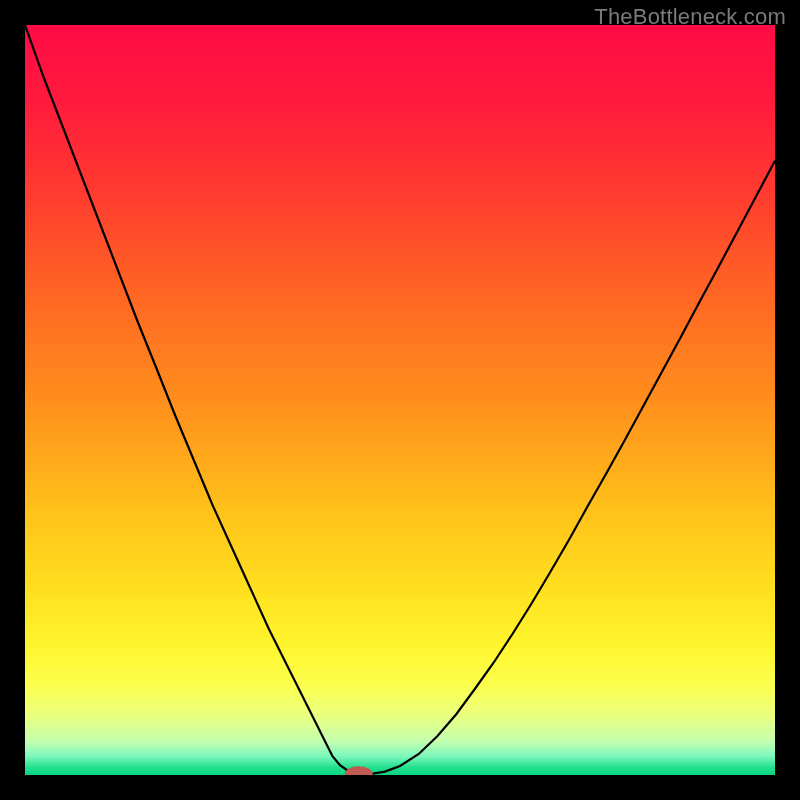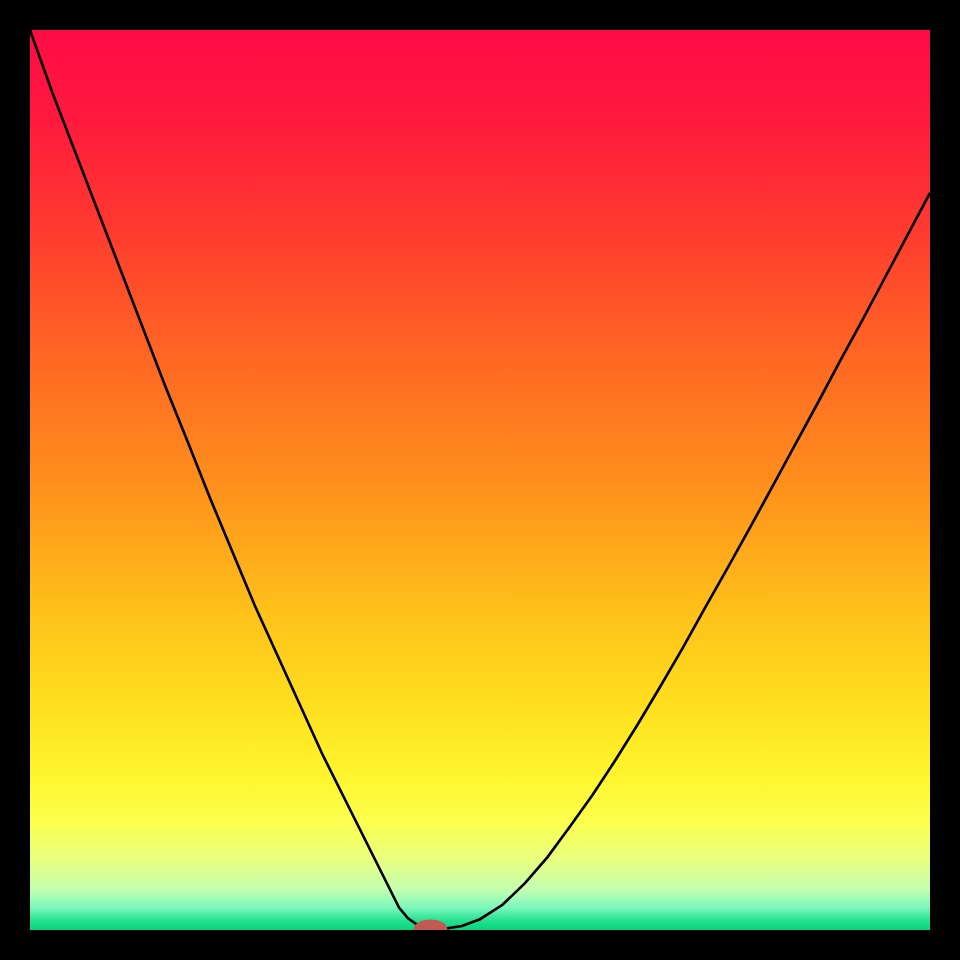--- a/index.html
+++ b/index.html
@@ -33,20 +33,21 @@
     top: 0;
     width: 800px;
     height: 800px;
     z-index: 1;
   }
 </style>
 </head>
 <body>
 
 <div class="frame">
+  <div class="watermark">TheBottleneck.com</div>
 
   <svg class="plot" viewBox="0 0 800 800" preserveAspectRatio="none">
     <defs>
       <linearGradient id="bgGrad" x1="0" y1="0" x2="0" y2="1">
           <stop offset="0.00%" stop-color="#ff0b46"></stop>
           <stop offset="10.00%" stop-color="#ff1a3d"></stop>
           <stop offset="22.00%" stop-color="#ff3a2f"></stop>
           <stop offset="35.00%" stop-color="#ff6324"></stop>
           <stop offset="50.00%" stop-color="#ff8e1c"></stop>
           <stop offset="65.00%" stop-color="#ffc21a"></stop>

